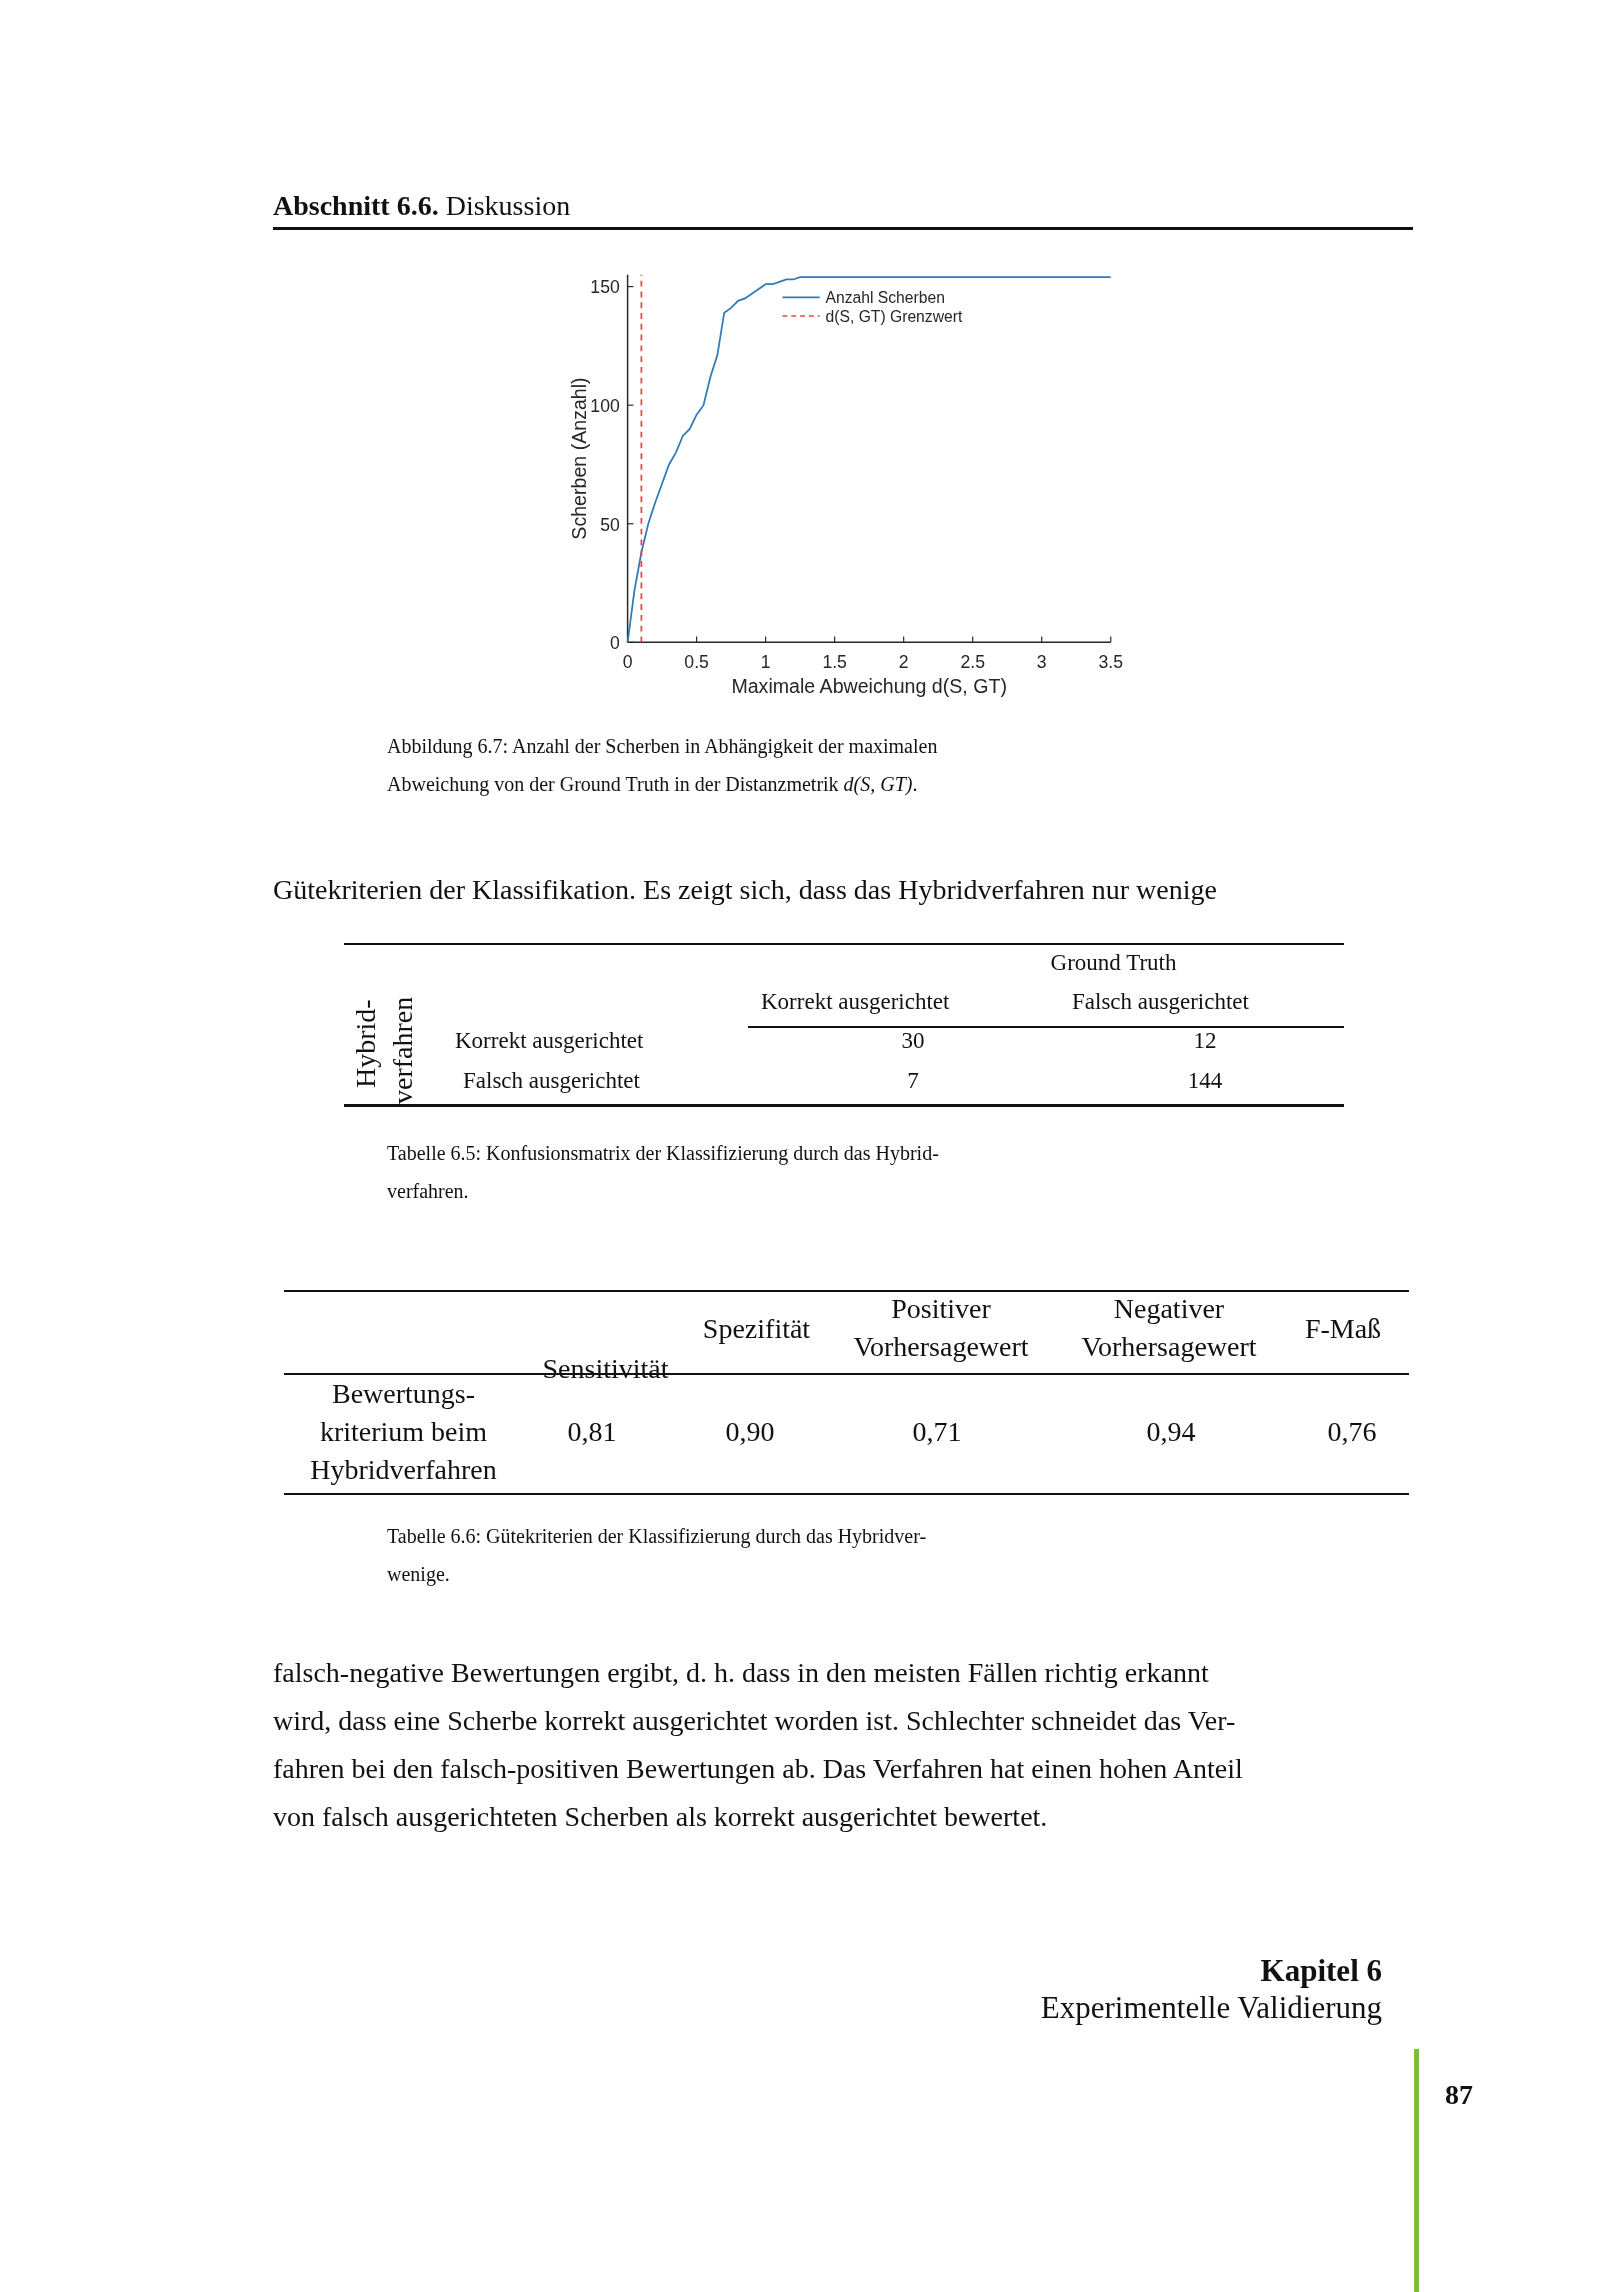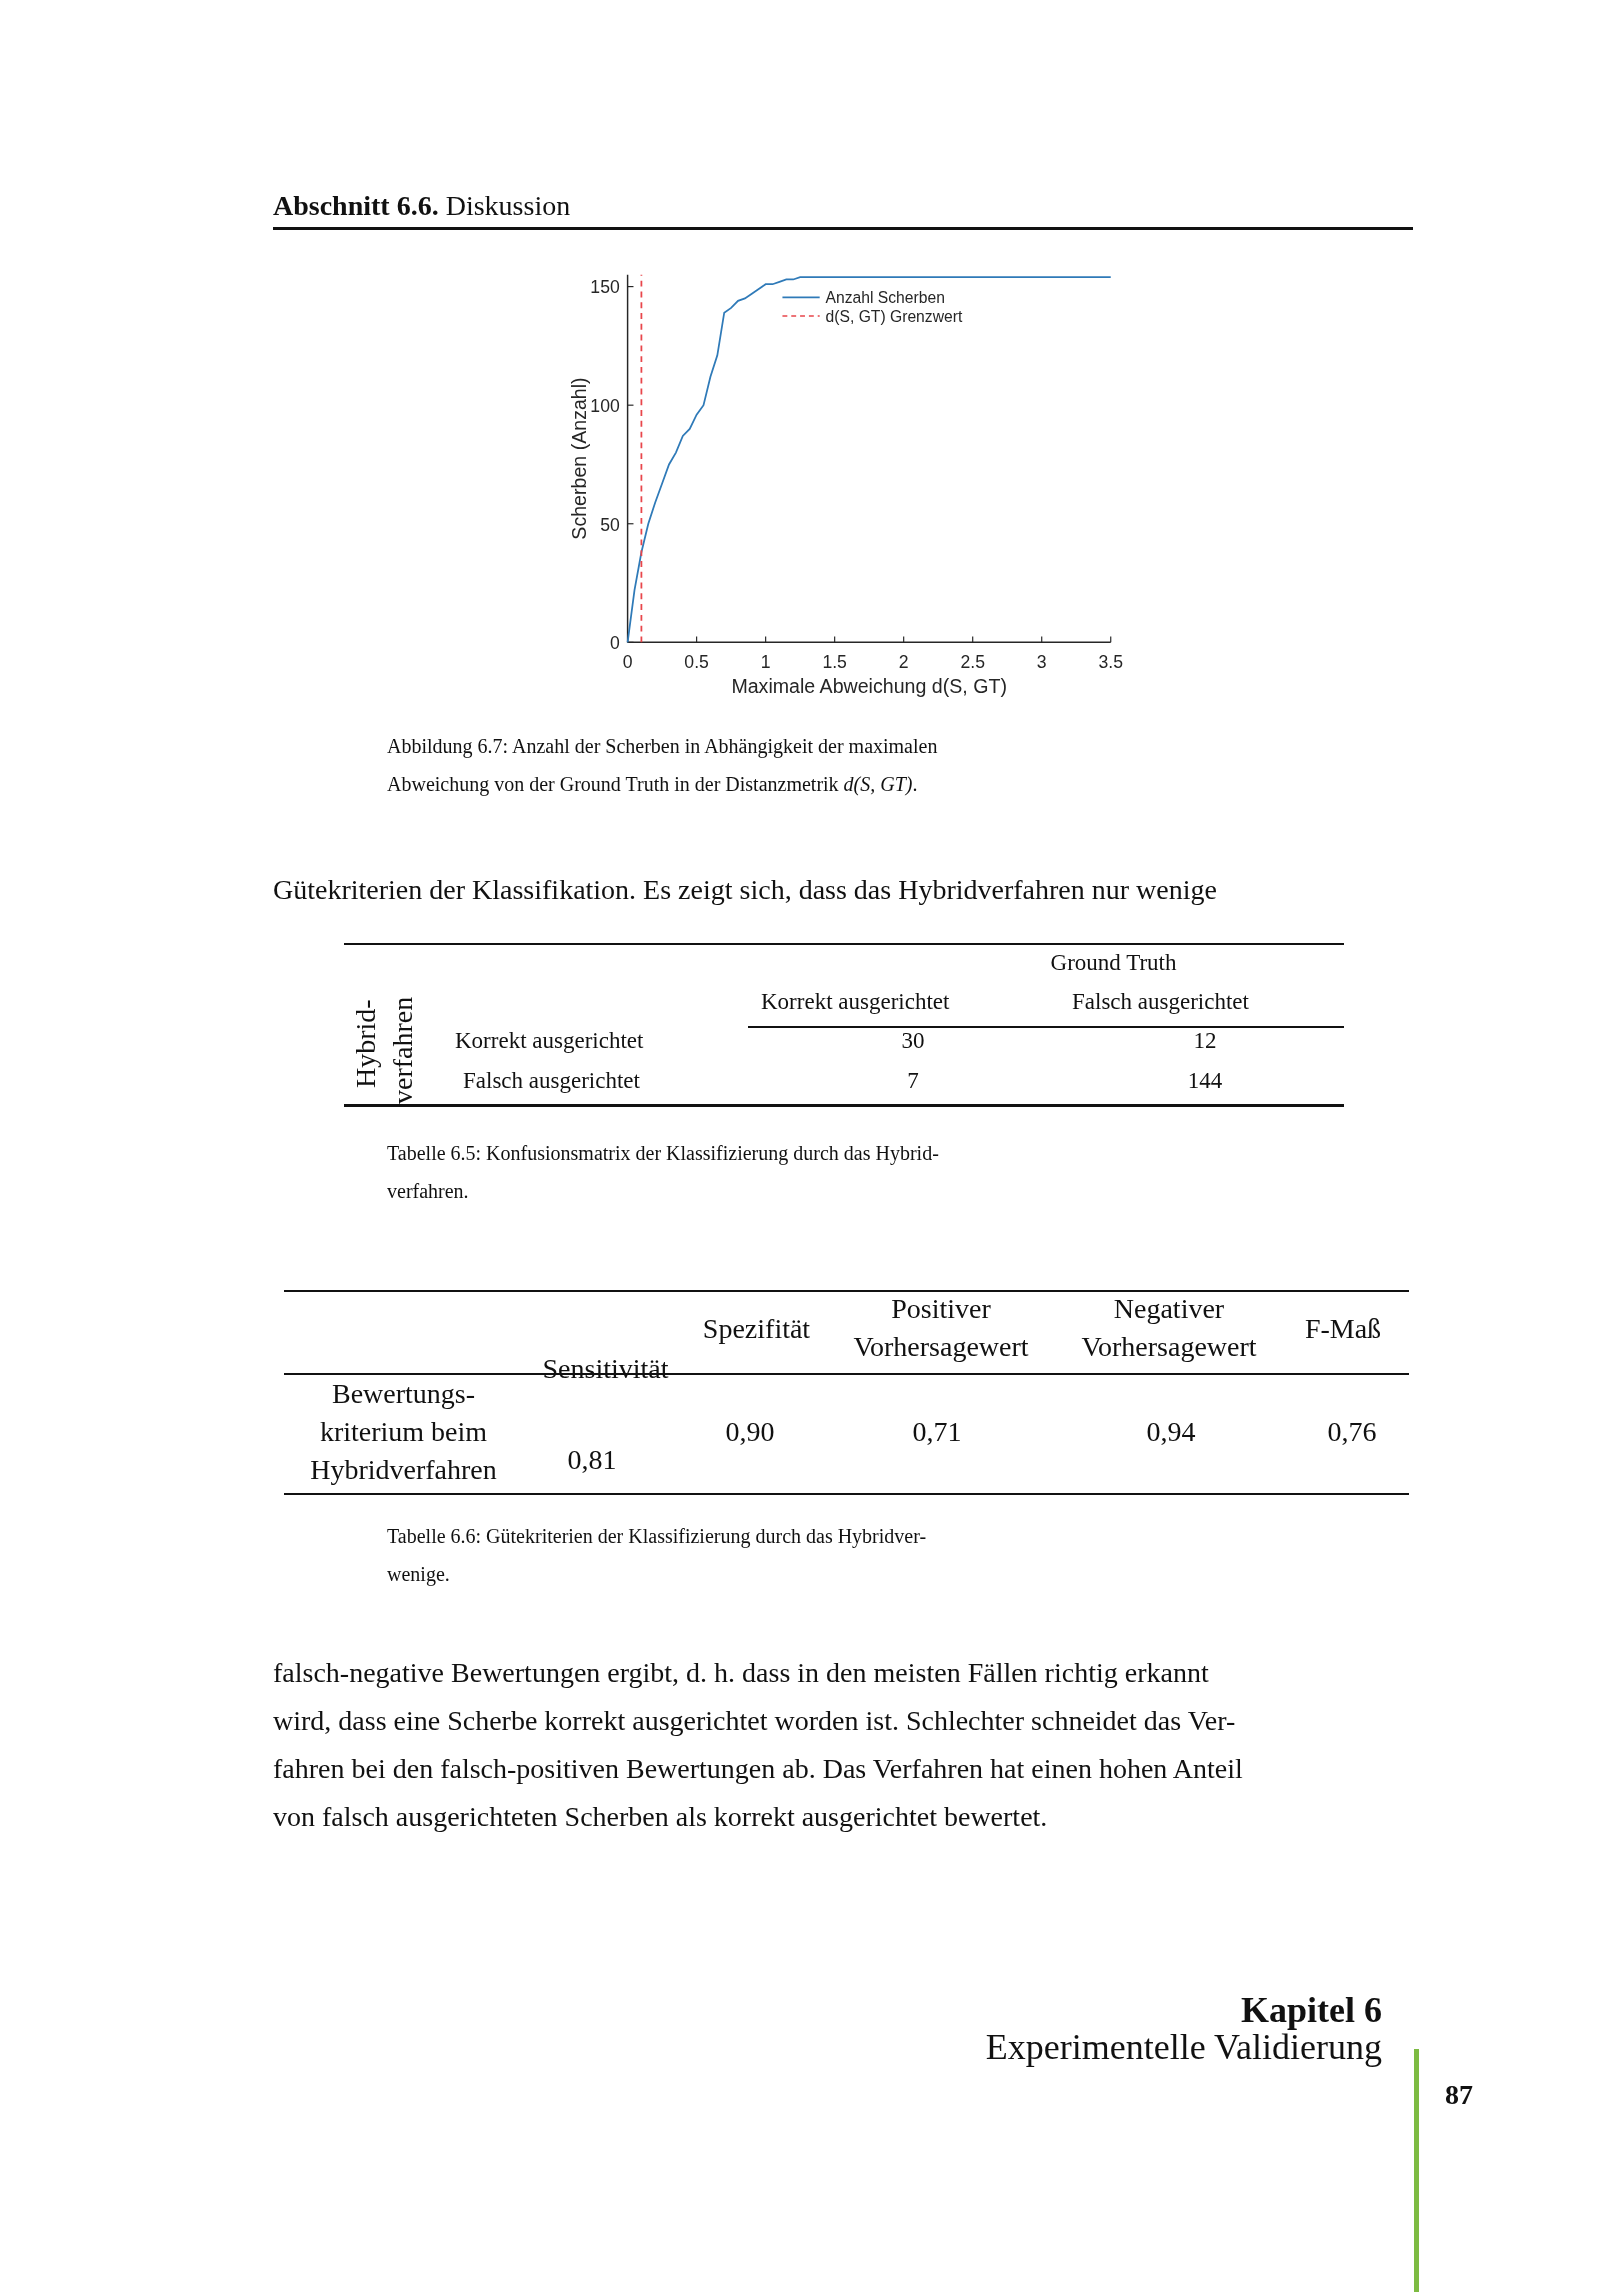--- a/index.html
+++ b/index.html
@@ -27,21 +27,21 @@
   .cm .rot { position:absolute; left: 2px; top: 13.7px; width: 82px; height: 137px; }
   .cm .rot span { position:absolute; white-space: nowrap; font-size: 28px; line-height: 31px;
                   transform-origin: left top; transform: rotate(-90deg); }
 
   
   .qt { left: 284px; top: 1290px; width: 1125px; height: 206px; }
   .qt .rule { position:absolute; left:0; width:1125px; background:#111; }
   .qt .cell { position:absolute; font-size: 28px; line-height: 38px; text-align:center; white-space: nowrap; }
 
   
-  .footer-ch { right: 239px; top: 1992px; text-align: right; font-size: 36px; line-height: 37px; }
+  .footer-ch { right: 239px; top: 1952px; text-align: right; font-size: 31px; line-height: 37px; }
   .footer-ch b { font-weight: bold; }
   .footer-bar { left: 1414px; top: 2049px; width: 4.9px; height: 243px; background: #7dbb42; }
   .page-num { left: 1445px; top: 2076px; font-size: 28px; line-height: 37px; font-weight: bold; }
 </style>
 </head>
 <body>
 
 <div class="abs header">
   <b>Abschnitt 6.6.</b>
   <span>Diskussion</span>
@@ -130,21 +130,21 @@
     <div>Negativer</div>
     <div>Vorhersagewert</div>
   </div>
   <div class="cell" style="left:1010px; top:19.6px; width:98px;">F-Maß</div>
   <div class="rule" style="top:83px; height:2px;"></div>
   <div class="cell" style="left:0; top:85px; width:239px;">
     <div>Bewertungs-</div>
     <div>kriterium beim</div>
     <div>Hybridverfahren</div>
   </div>
-  <div class="cell" style="left:269px; top:123px; width:78px;margin-top:28px;">0,81</div>
+  <div class="cell" style="left:269px; top:123px; width:78px;">0,81</div>
   <div class="cell" style="left:427px; top:123px; width:78px;">0,90</div>
   <div class="cell" style="left:614px; top:123px; width:78px;">0,71</div>
   <div class="cell" style="left:848px; top:123px; width:78px;">0,94</div>
   <div class="cell" style="left:1029px; top:123px; width:78px;">0,76</div>
   <div class="rule" style="top:203px; height:2px;"></div>
 </div>
 
 <div class="abs caption" style="top:1517px;">
   <div>Tabelle 6.6: Gütekriterien der Klassifizierung durch das Hybridver-</div>
   <div>wenige.</div>

